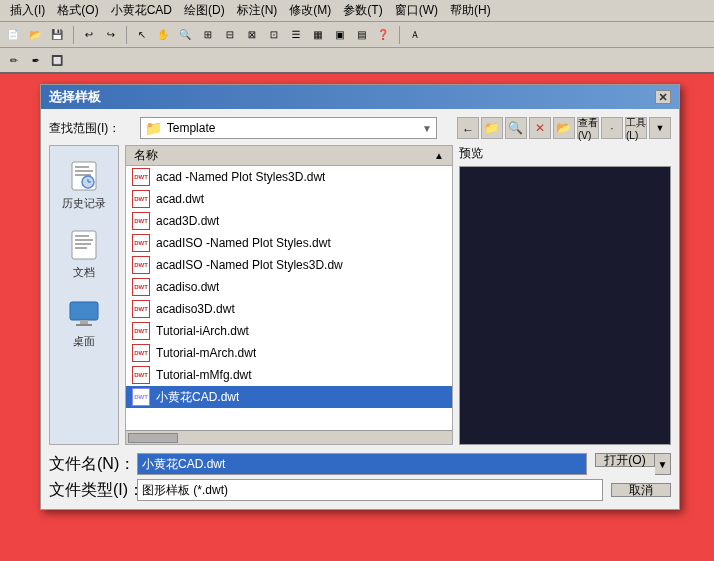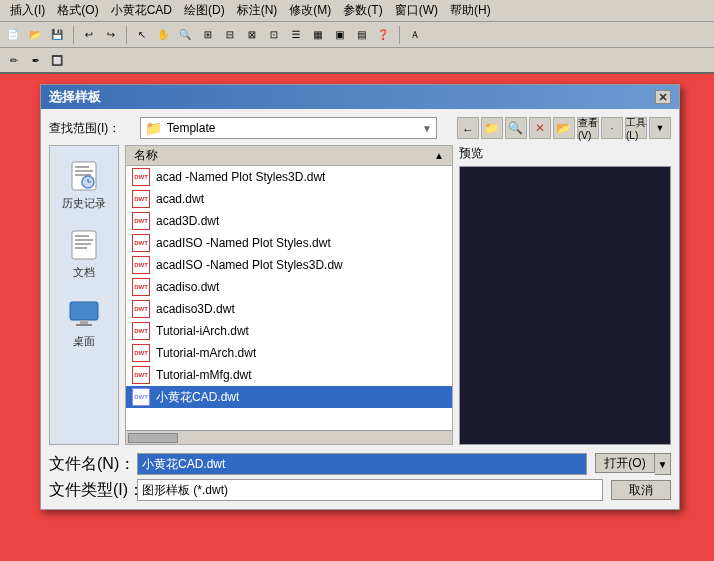--- a/index.html
+++ b/index.html
@@ -258,21 +258,21 @@
       background: white;
       padding: 0 4px;
       font-size: 12px;
     }
     .field-input.highlighted {
       background: #316ac5;
       color: white;
     }
     .field-btn {
       width: 60px;
-      height: 20px;
+      height: 14px;
       background: #d4d0c8;
       border: 1px solid #888;
       cursor: pointer;
       font-size: 12px;
       display: flex; align-items: center; justify-content: center;
     }
     .field-btn-arrow {
       width: 16px; height: 22px;
       background: #d4d0c8;
       border: 1px solid #888;

